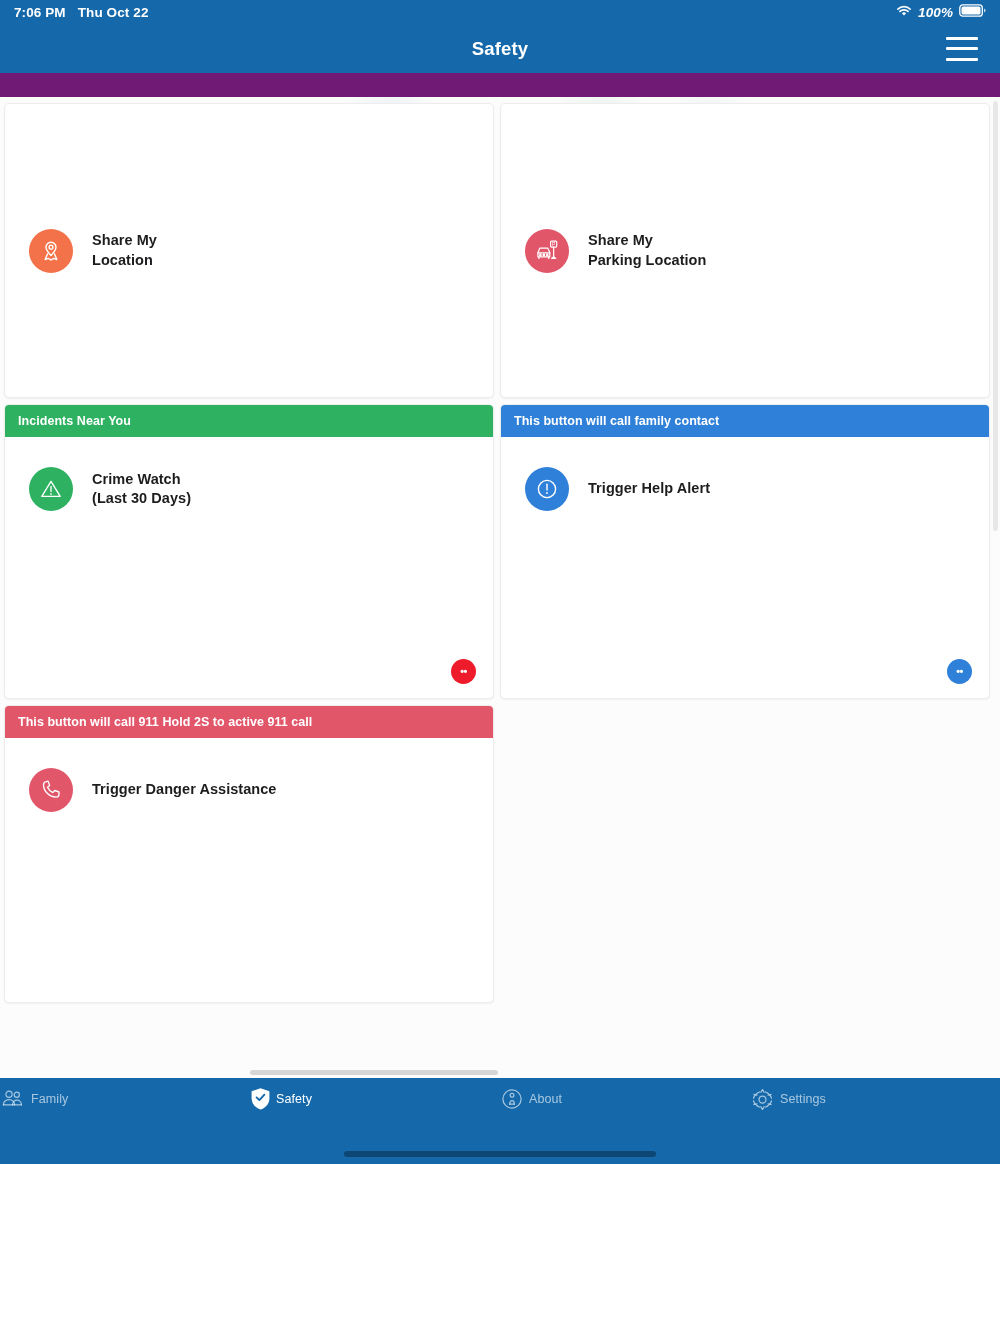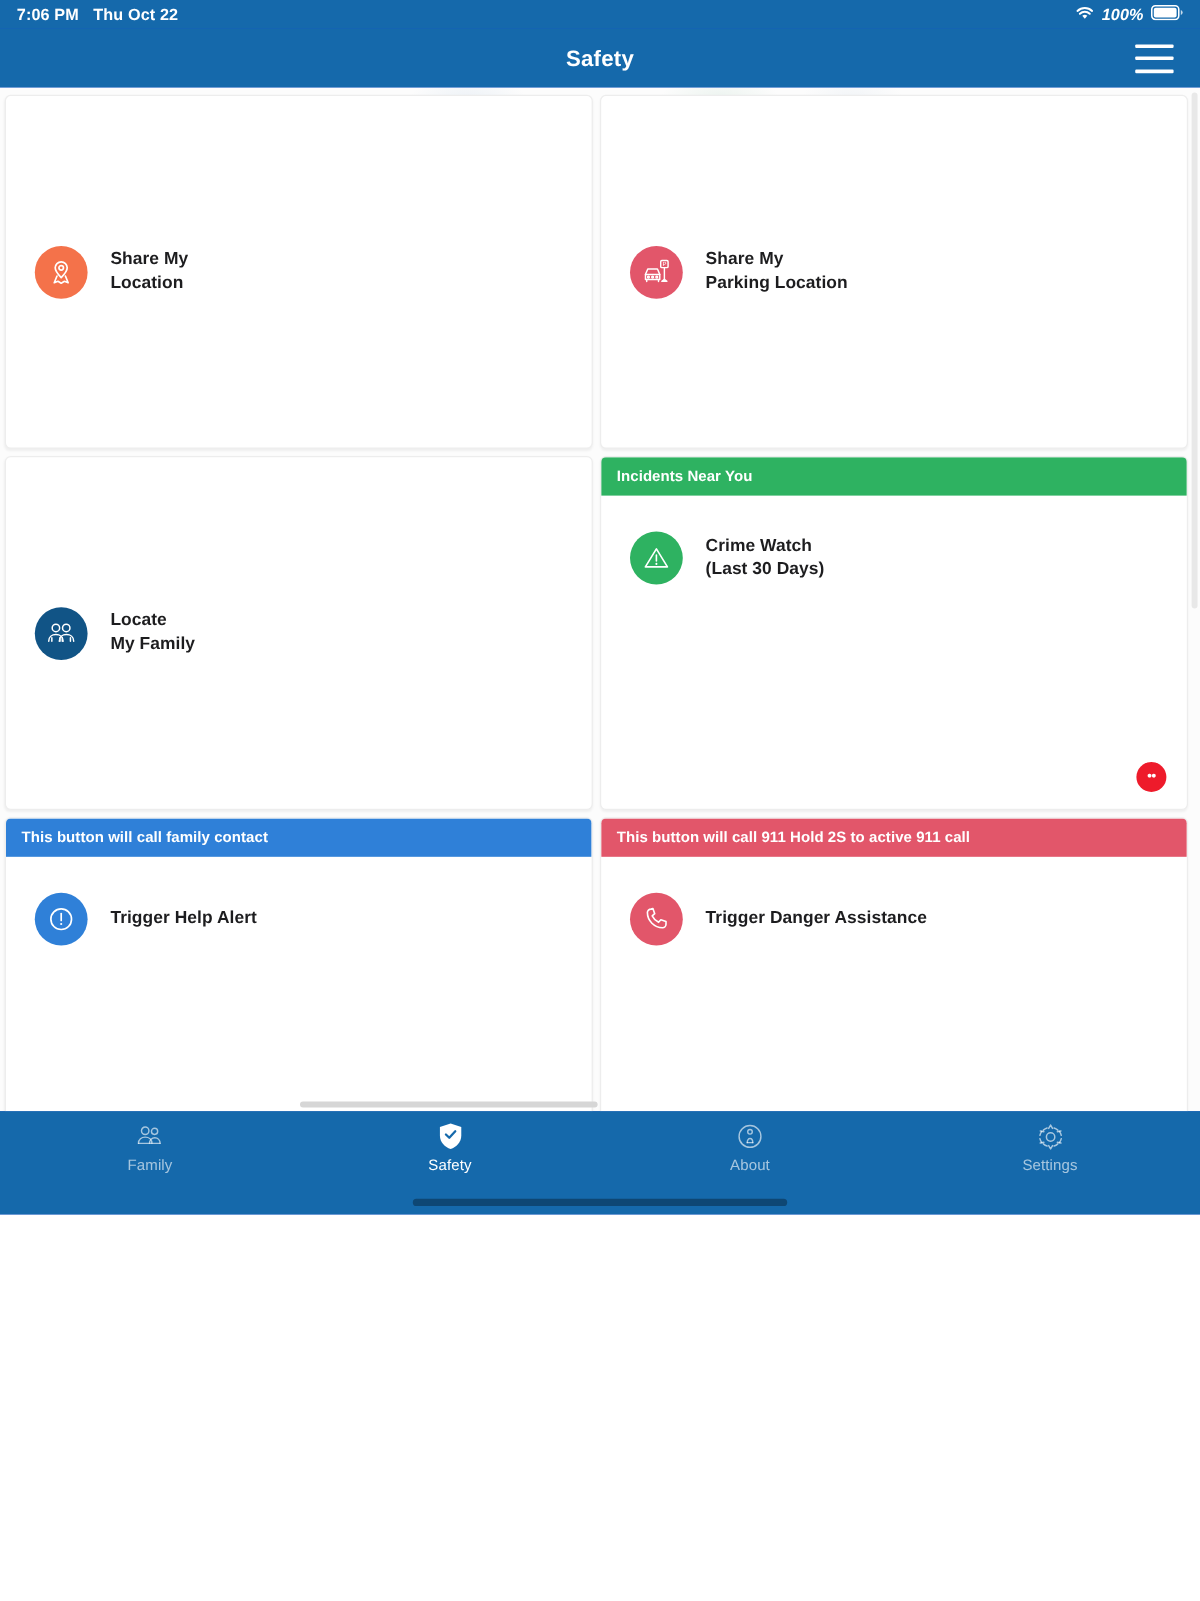--- a/index.html
+++ b/index.html
@@ -9,22 +9,22 @@
     height: 1334px;
     overflow: hidden;
     background: #ffffff;
     font-family: "Liberation Sans", sans-serif;
     -webkit-font-smoothing: antialiased;
   }
 
   #app {
     position: relative;
     width: 1000px;
-    height: 1012px;
-    background: #1d4ed8;
+    height: 1164px;
+    background: #701a75;
     display: flex;
     flex-direction: column;
   }
 
   
   .status-bar {
     height: 24px;
     background: #1569ab;
     color: #ffffff;
     display: flex;
@@ -84,20 +84,21 @@
     border-radius: 1px;
   }
 
   
   .content {
     flex: 1 1 auto;
     position: relative;
     background: #fcfcfc;
     overflow: hidden;
     padding: 0;
+    margin-top: 24px;
   }
   
   .bg-ghost {
     position: absolute;
     inset: 0;
     pointer-events: none;
     background:
       radial-gradient(ellipse 70px 28px at 390px 10px, rgba(205,220,235,0.33), rgba(205,220,235,0) 70%),
       radial-gradient(ellipse 70px 26px at 600px 8px, rgba(200,225,210,0.30), rgba(200,225,210,0) 70%),
       radial-gradient(ellipse 60px 24px at 710px 8px, rgba(215,225,235,0.28), rgba(215,225,235,0) 70%);
@@ -215,21 +216,20 @@
     height: 86px;
     background: #1569ab;
     display: flex;
     align-items: flex-start;
     padding-top: 9px;
     position: relative;
   }
   .tab-item {
     flex: 1 1 0;
     display: flex;
-    flex-direction: column;
     align-items: center;
     gap: 5px;
     cursor: pointer;
     color: rgba(255,255,255,0.62);
   }
   .tab-item.active { color: #ffffff; }
   .tab-label {
     font-size: 12.5px;
     font-weight: 400;
     letter-spacing: 0.1px;
@@ -323,37 +323,20 @@
                 <circle cx="12.8" cy="17.6" r="0.8"></circle>
                 <path d="M4.1 19.7 L4.1 21.4 M14.3 19.7 L14.3 21.4"></path>
               </svg>
             </div>
             <div class="tile-label">Share My
 Parking Location</div>
           </div>
         </div>
       </div>
 
-      <div class="card">
-        <div class="card-body">
-          <div class="tile-row">
-            <div class="icon-circle" style="background:#115486">
-              <svg width="26" height="26" viewBox="0 0 26 26" fill="none" stroke="#fff" stroke-width="1.25" stroke-linecap="round" stroke-linejoin="round">
-                <circle cx="8.6" cy="8.3" r="3.1"></circle>
-                <circle cx="17.2" cy="8.3" r="3.1"></circle>
-                <path d="M2.6 19.4 c0-3.6 2.7-5.6 6-5.6 s6 2 6 5.6"></path>
-                <path d="M11.4 19.4 c0-3.6 2.7-5.6 6-5.6 s6 2 6 5.6"></path>
-                <path d="M5.2 16.4 L5.2 19.4 M12 16.4 L12 19.4 M13.9 16.4 L13.9 19.4 M20.7 16.4 L20.7 19.4"></path>
-              </svg>
-            </div>
-            <div class="tile-label">Locate
-My Family</div>
-          </div>
-        </div>
-      </div>
 
 
       <div class="card">
         <div class="card-banner" style="background:#2eb261">Incidents Near You</div>
         <div class="card-body top-offset">
           <div class="tile-row">
             <div class="icon-circle" style="background:#2eb261">
               <svg width="26" height="26" viewBox="0 0 26 26" fill="none" stroke="#fff" stroke-width="1.35" stroke-linecap="round" stroke-linejoin="round">
                 <path d="M13 5.4 L22.2 20.4 L3.8 20.4 Z"></path>
                 <path d="M13 10.6 L13 15.4"></path>

